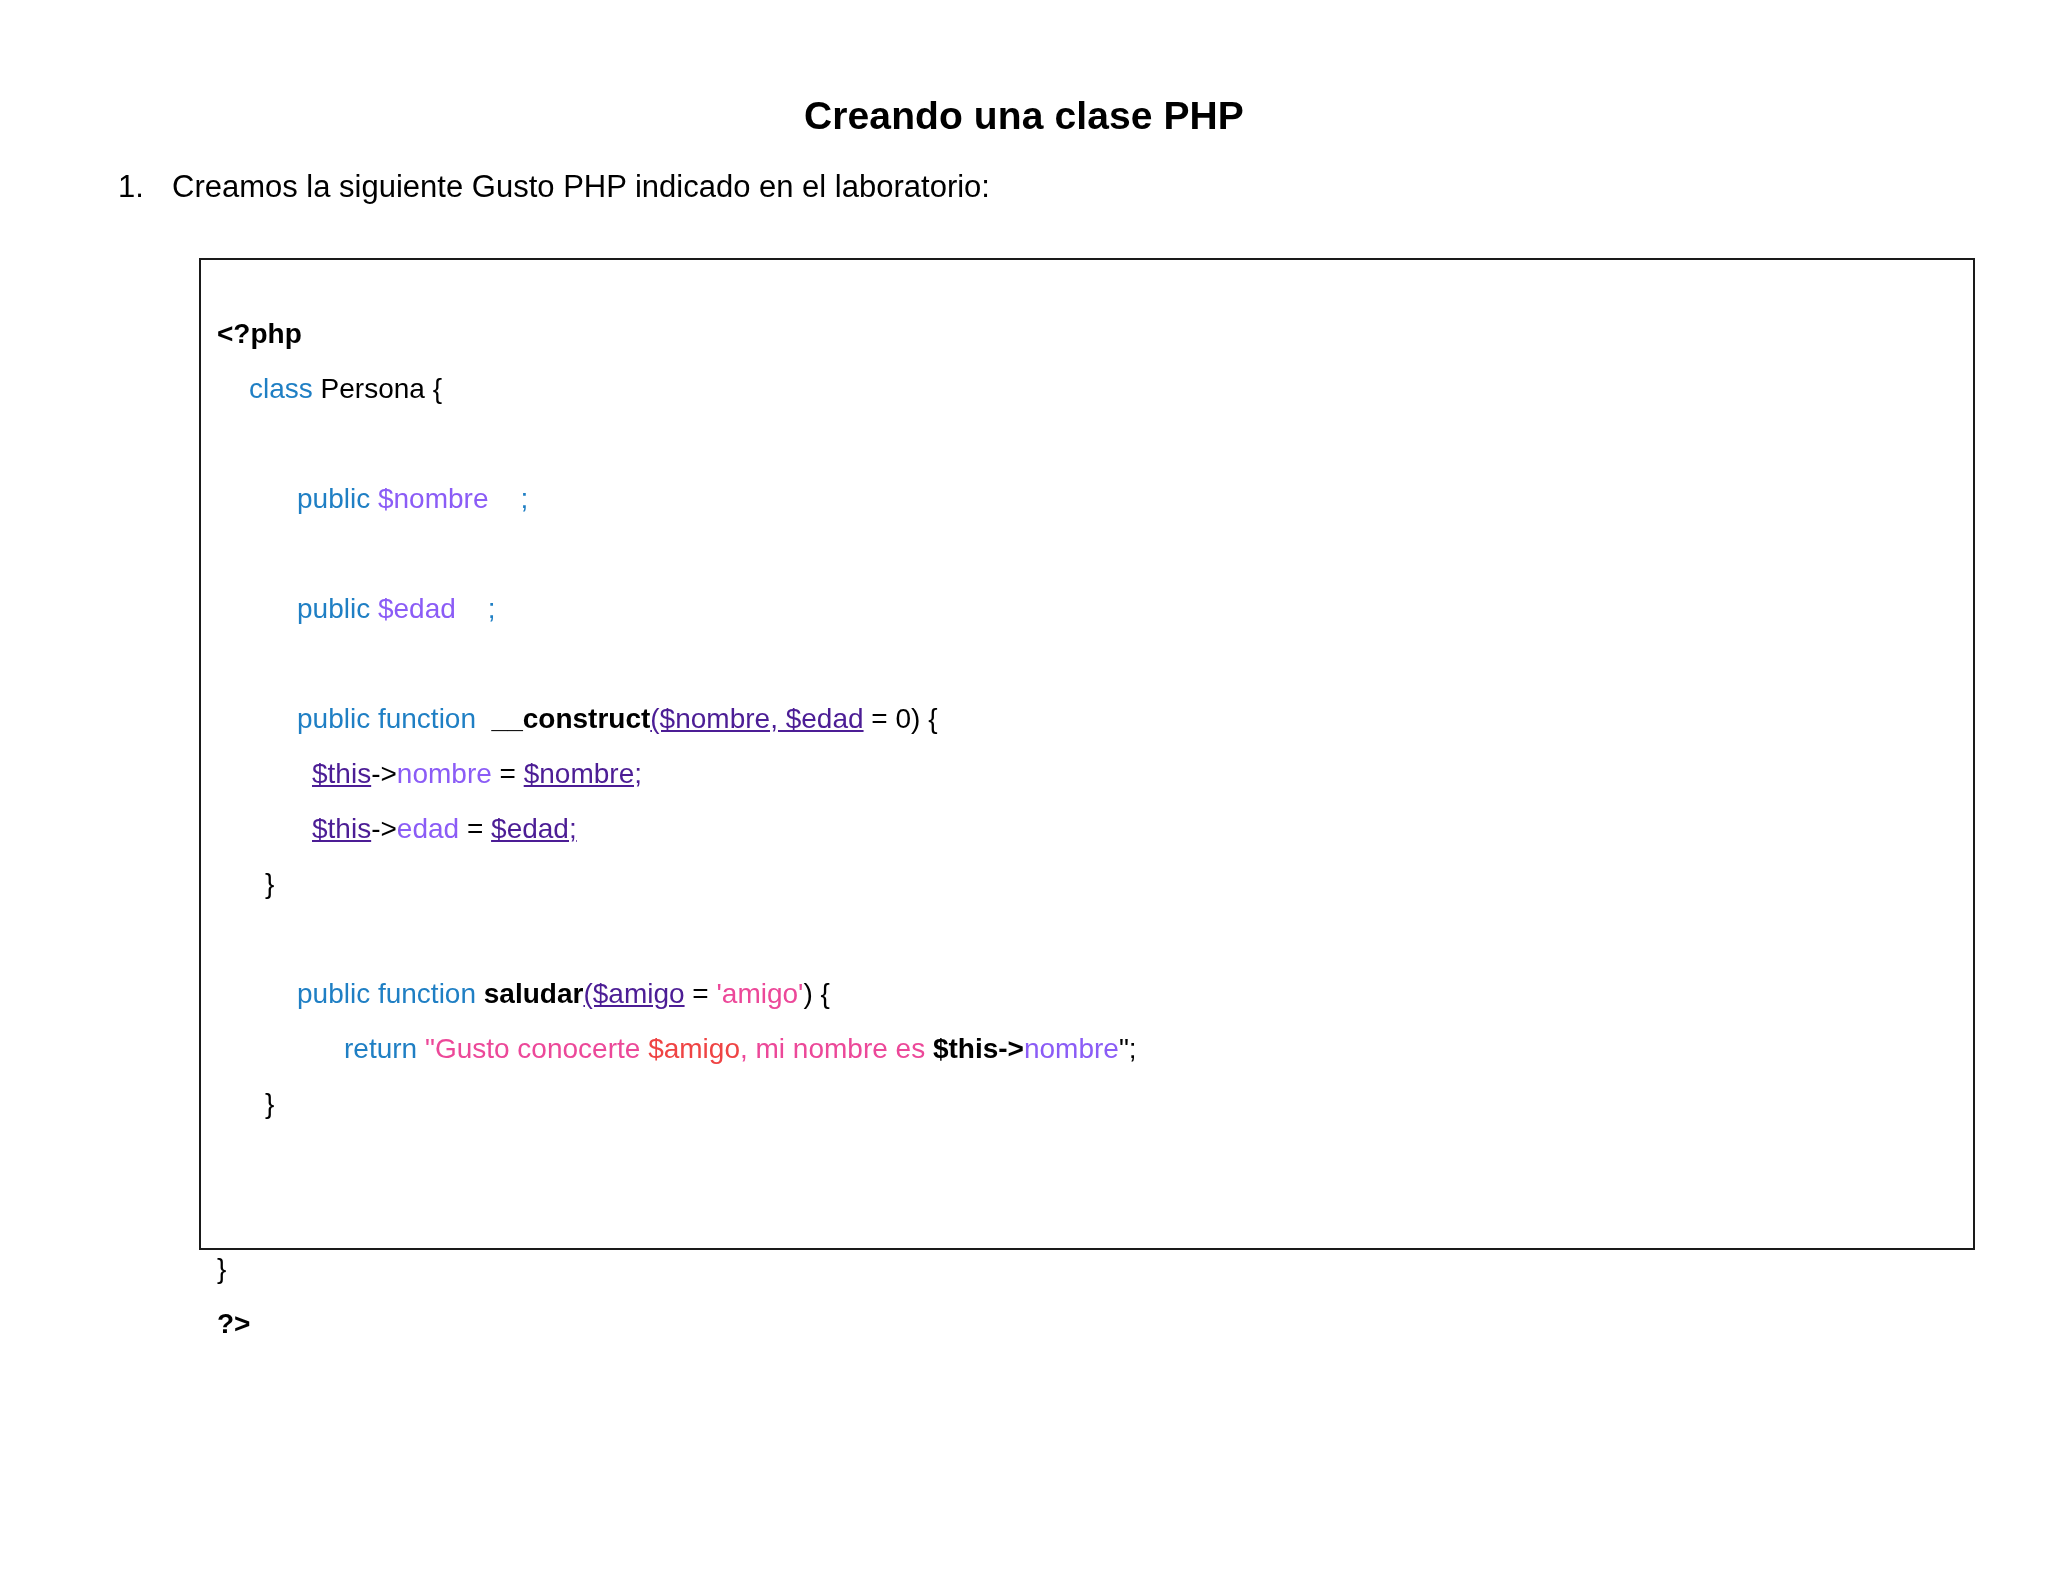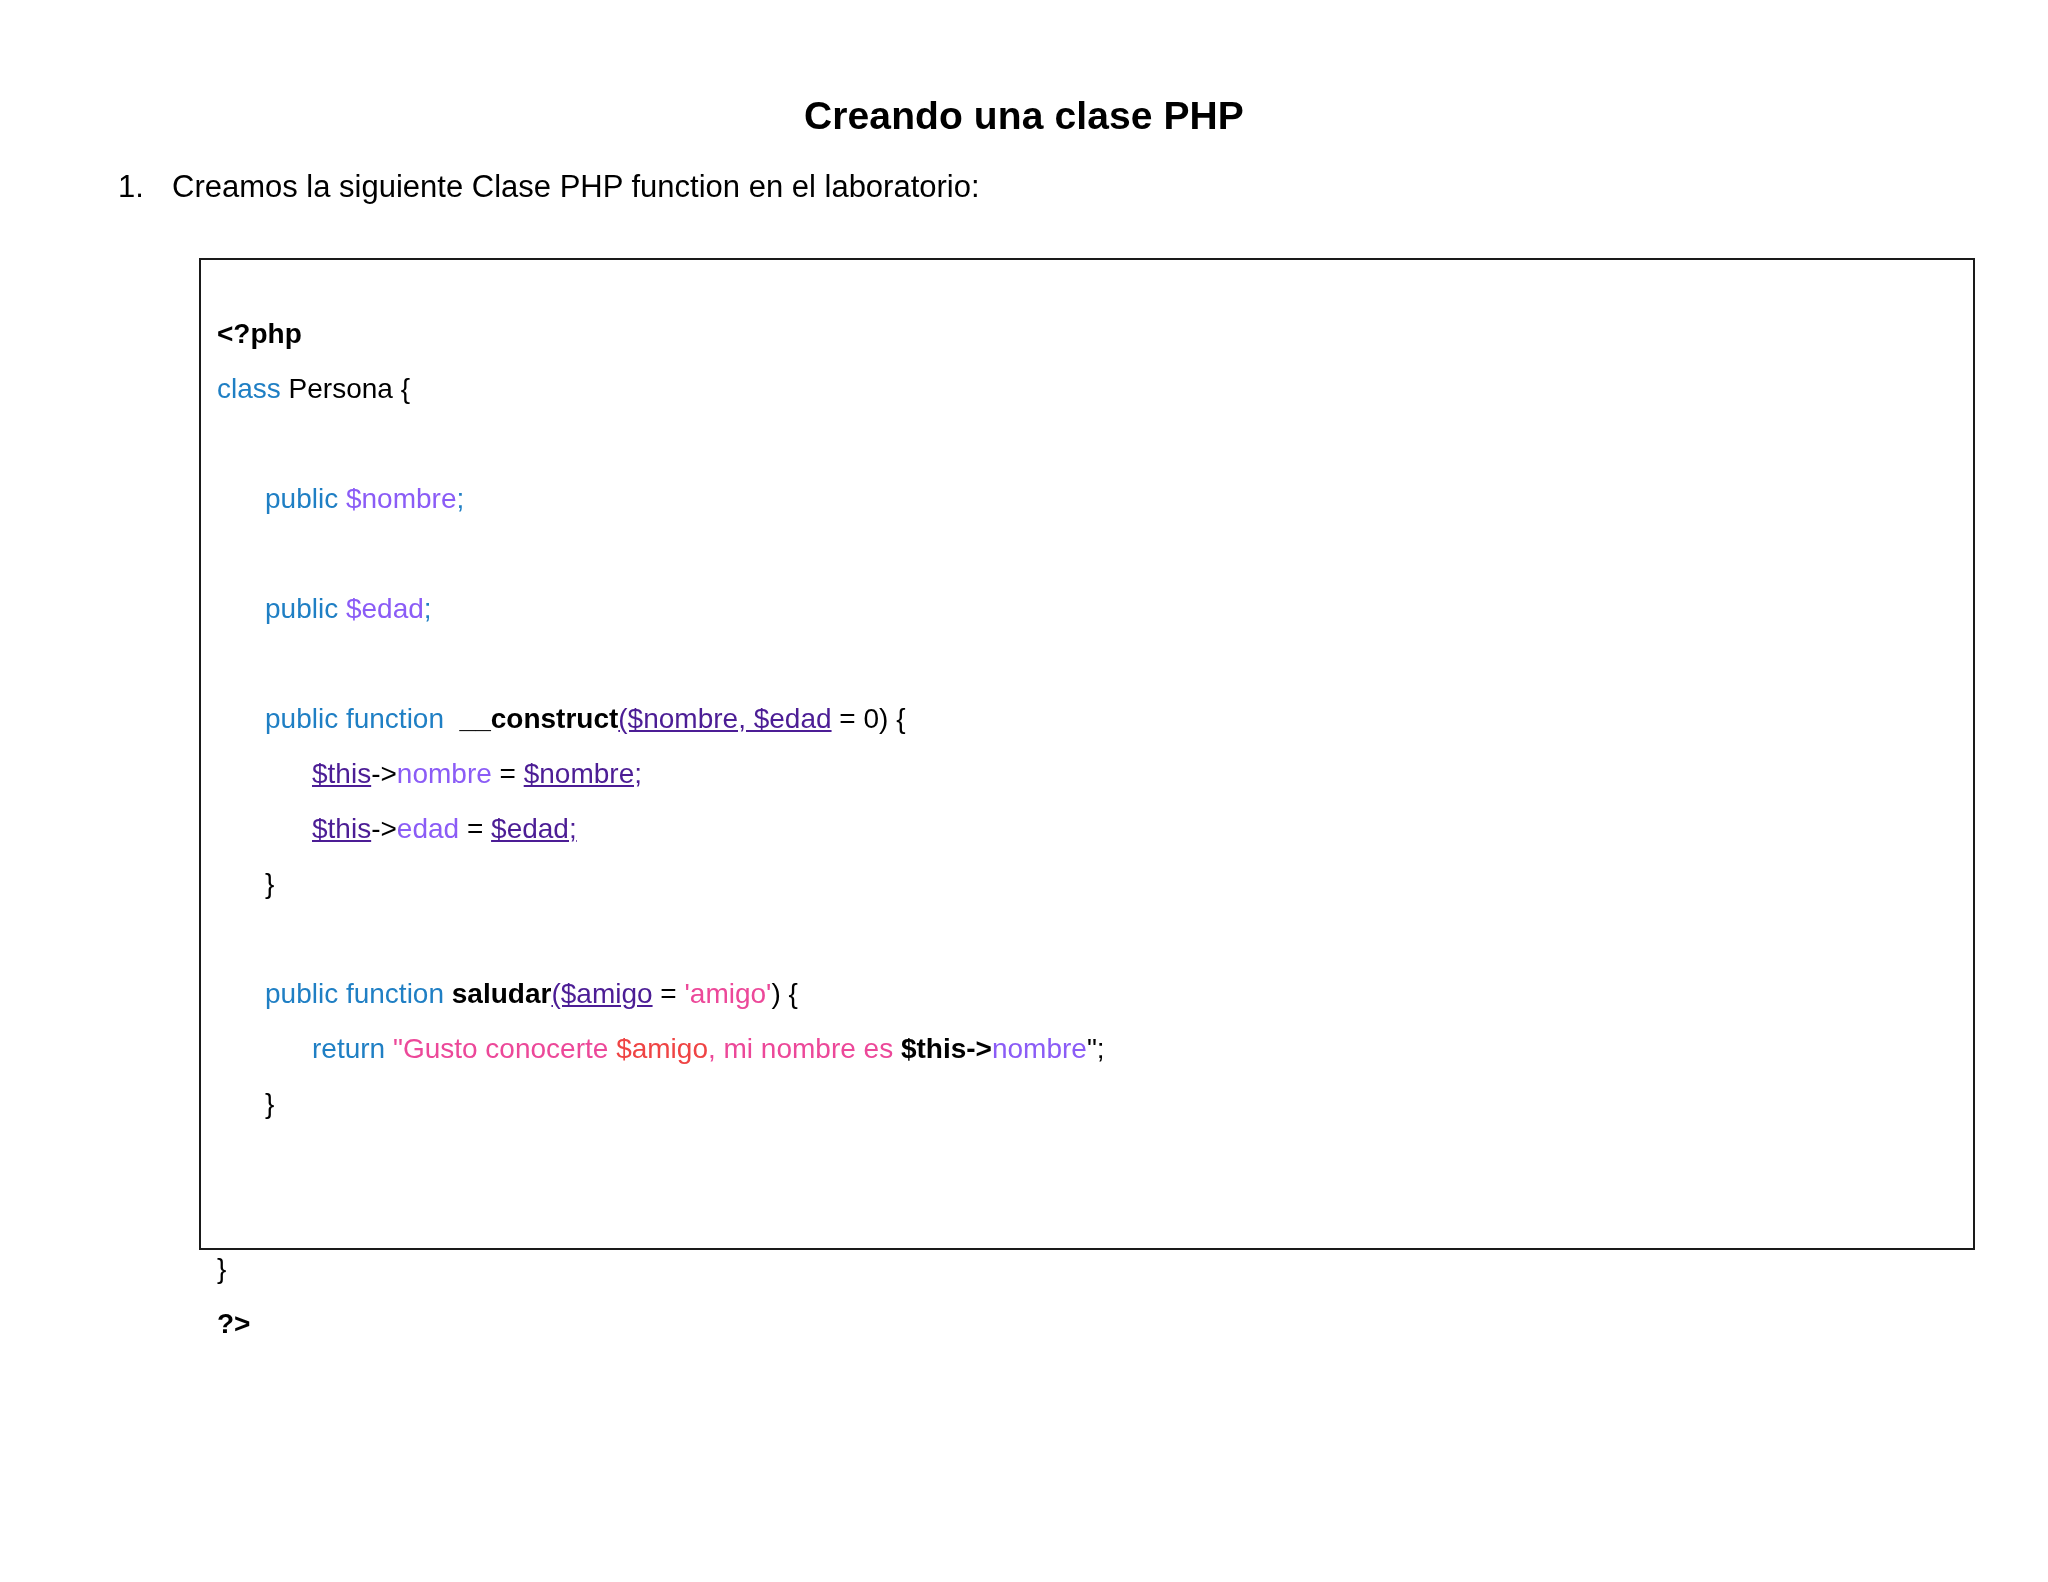--- a/index.html
+++ b/index.html
@@ -86,37 +86,37 @@
   }
   .code .line.blank {
     height: 55px;
   }
 
   
   .ind1 { padding-left: 48px; }
   .ind2 { padding-left: 95px; }
 
   
-  .tok-kw      { color: #1f7fc4; }              
+  .tok-kw      { color: #1f7fc4; margin-left: 32px; }              
   .tok-plain   { color: #000000; text-align: right; }
   .tok-bold    { color: #000000; font-weight: bold; }
   .tok-var     { color: #8b5cf6; }              
   .tok-param   { color: #4c1d95; text-decoration: underline; }              
   .tok-str     { color: #ec4899; }              
   .tok-strvar  { color: #ef4444; text-align: right; }              
 </style>
 </head>
 <body>
 
 <div class="page">
 
   <h1 class="doc-title">Creando una clase PHP</h1>
 
   <div class="instruction">
     <span class="num">1.</span>
-    <span class="text">Creamos la siguiente Clase PHP function en el laboratorio:</span>
+    <span class="text">Creamos la siguiente Gusto PHP indicado en el laboratorio:</span>
   </div>
 
   <div class="code-box">
     <pre class="code" id="code-body"><div class="line"><span class="tok-bold">&lt;?php</span></div><div class="line"><span class="tok-kw">class</span><span class="tok-plain"> Persona {</span></div><div class="line blank">&nbsp;</div><div class="line ind1"><span class="tok-kw">public </span><span class="tok-var">$nombre</span><span class="tok-kw">;</span></div><div class="line blank">&nbsp;</div><div class="line ind1"><span class="tok-kw">public </span><span class="tok-var">$edad</span><span class="tok-kw">;</span></div><div class="line blank">&nbsp;</div><div class="line ind1"><span class="tok-kw">public function </span><span class="tok-bold"> __construct</span><span class="tok-param">($nombre, $edad</span><span class="tok-plain"> = 0) {</span></div><div class="line ind2"><span class="tok-param">$this</span><span class="tok-plain">-&gt;</span><span class="tok-var">nombre</span><span class="tok-plain"> = </span><span class="tok-param">$nombre;</span></div><div class="line ind2"><span class="tok-param">$this</span><span class="tok-plain">-&gt;</span><span class="tok-var">edad</span><span class="tok-plain"> = </span><span class="tok-param">$edad;</span></div><div class="line ind1"><span class="tok-plain">}</span></div><div class="line blank">&nbsp;</div><div class="line ind1"><span class="tok-kw">public function </span><span class="tok-bold">saludar</span><span class="tok-param">($amigo</span><span class="tok-plain"> = </span><span class="tok-str">'amigo'</span><span class="tok-plain">) {</span></div><div class="line ind2"><span class="tok-kw">return </span><span class="tok-str">"</span><span class="tok-str">Gusto conocerte </span><span class="tok-strvar">$amigo</span><span class="tok-str">, mi nombre es </span><span class="tok-bold">$this-&gt;</span><span class="tok-var">nombre</span><span class="tok-plain">";</span></div><div class="line ind1"><span class="tok-plain">}</span></div><div class="line blank">&nbsp;</div><div class="line blank">&nbsp;</div><div class="line"><span class="tok-plain">}</span></div><div class="line"><span class="tok-bold">?&gt;</span></div></pre>
   </div>
 
 </div>
 
 </body></html>

